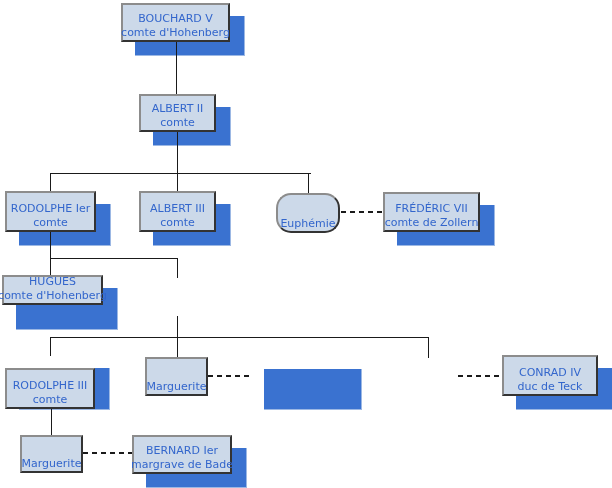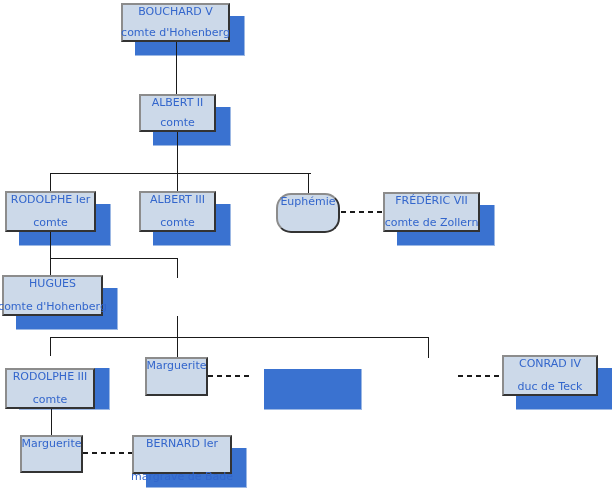--- a/index.html
+++ b/index.html
@@ -24,21 +24,21 @@
   }
   .node {
     position: absolute;
     box-sizing: border-box;
     background: var(--box-fill, #ccd9e9);
     border: 2px solid;
     border-color: var(--box-border-light, #8c8c8c) var(--box-border-dark, #333333)
                   var(--box-border-dark, #333333) var(--box-border-light, #8c8c8c);
     display: flex;
     flex-direction: column;
-    justify-content: space-between;
+    justify-content: flex-end;
     align-items: center;
     text-align: center;
     color: var(--text, #3366cc);
     font-size: 11px;
     line-height: 14px;
     cursor: pointer;
     white-space: nowrap;
   }
   .edge-h { position: absolute; height: 1px; background: var(--line, #000000); }
   .edge-v { position: absolute; width: 1px;  background: var(--line, #000000); }
@@ -103,36 +103,36 @@
         <span>ALBERT III</span>
         <span>comte</span>
       </div>
       <div class="node" style="left: 276px; top: 193px; width: 64px; height: 40px; border-radius: 15px;">
         <span>Euphémie</span>
       </div>
       <div class="node" style="left: 383px; top: 192px; width: 97px; height: 40px;">
         <span>FRÉDÉRIC VII</span>
         <span>comte de Zollern</span>
       </div>
-      <div class="node" style="left: 2px; top: 275px; width: 101px; height: 41px;">
+      <div class="node" style="left: 2px; top: 275px; width: 101px; height: 30px;">
         <span>HUGUES</span>
         <span>comte d'Hohenberg</span>
       </div>
       <div class="node" style="left: 5px; top: 368px; width: 90px; height: 41px;">
         <span>RODOLPHE III</span>
         <span>comte</span>
       </div>
       <div class="node" style="left: 145px; top: 357px; width: 63px; height: 39px;">
         <span>Marguerite</span>
       </div>
       <div class="node" style="left: 502px; top: 355px; width: 96px; height: 41px;">
         <span>CONRAD IV</span>
         <span>duc de Teck</span>
       </div>
       <div class="node" style="left: 20px; top: 435px; width: 63px; height: 38px;">
         <span>Marguerite</span>
       </div>
-      <div class="node" style="left: 132px; top: 435px; width: 100px; height: 39px; gap: 19px;">
+      <div class="node" style="left: 132px; top: 435px; width: 100px; height: 39px;">
         <span>BERNARD Ier</span>
         <span>margrave de Bade</span>
       </div>
     </div>
 </div>
 
 </body></html>

